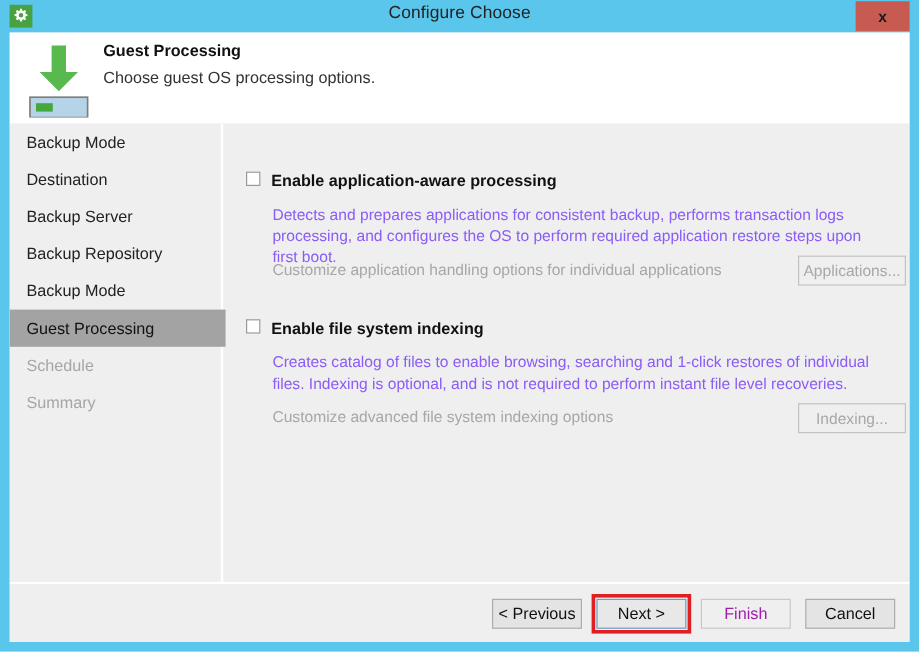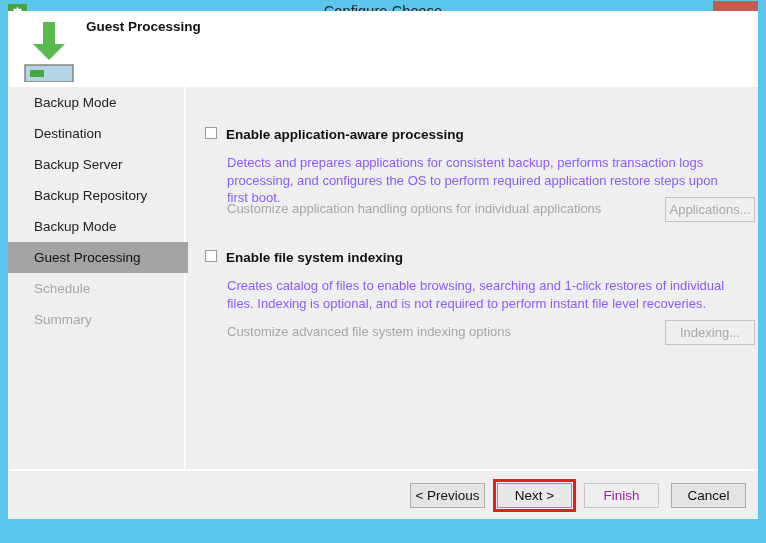--- a/index.html
+++ b/index.html
@@ -63,21 +63,21 @@
     display: flex;
     align-items: center;
     justify-content: center;
     padding: 0;
     cursor: pointer;
   }
 
   
   .client {
     position: absolute;
-    left: 8px; top: 11px;
+    left: 8px; top: 27px;
     width: 750px;
     height: 508px;
     background: #EFEFEF;
     overflow: hidden;
   }
 
   
   .header {
     position: absolute;
     left: 0; top: 0;
@@ -111,21 +111,21 @@
     width: 178px;
     height: 382px;
     background: #EFEFEF;
     border-right: 2px solid #FFFFFF;
     box-sizing: border-box;
   }
   .nav-item {
     position: relative;
     height: 31px;
     line-height: 31px;
-    padding-left: 26px;
+    padding-left: 14px;
     font-size: 13.5px;
     color: #222222;
     white-space: nowrap;
     cursor: pointer;
   }
   .nav-item.active {
     background: #A3A3A3;
     color: #111111;
     width: 178px;
   }
@@ -272,20 +272,21 @@
 
     <div class="header">
       <div class="header-icon">
         <svg width="62" height="66" viewBox="0 0 62 66" aria-hidden="true">
           <path fill="#57B94E" d="M25 6 h12 v22 h10 L31 44 L15 28 h10 z"></path>
           <rect x="7" y="49" width="48" height="17" fill="#B6D4E8" stroke="#7E7E7E" stroke-width="1.4"></rect>
           <rect x="12" y="54" width="14" height="7" fill="#45A83D"></rect>
         </svg>
       </div>
       <div class="header-title">Guest Processing</div>
+      <div class="header-sub">Choose guest OS processing options.</div>
     </div>
 
     <div class="sidebar">
       <div class="nav-item"><span>Backup Mode</span></div>
       <div class="nav-item"><span>Destination</span></div>
       <div class="nav-item"><span>Backup Server</span></div>
       <div class="nav-item"><span>Backup Repository</span></div>
       <div class="nav-item"><span>Backup Mode</span></div>
       <div class="nav-item active"><span>Guest Processing</span></div>
       <div class="nav-item dim"><span>Schedule</span></div>

